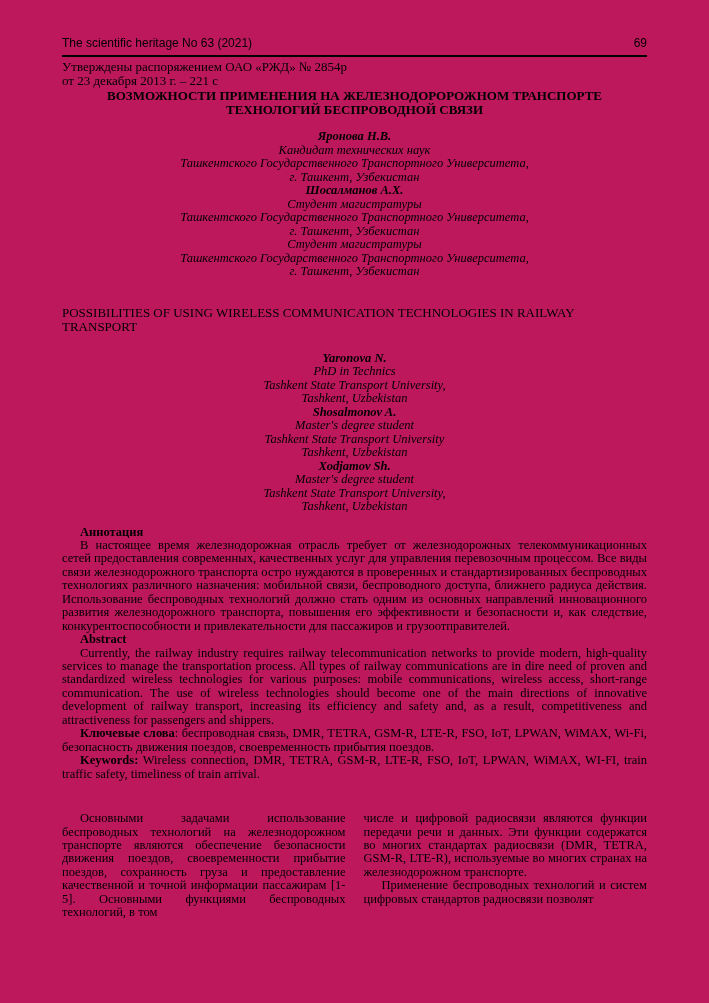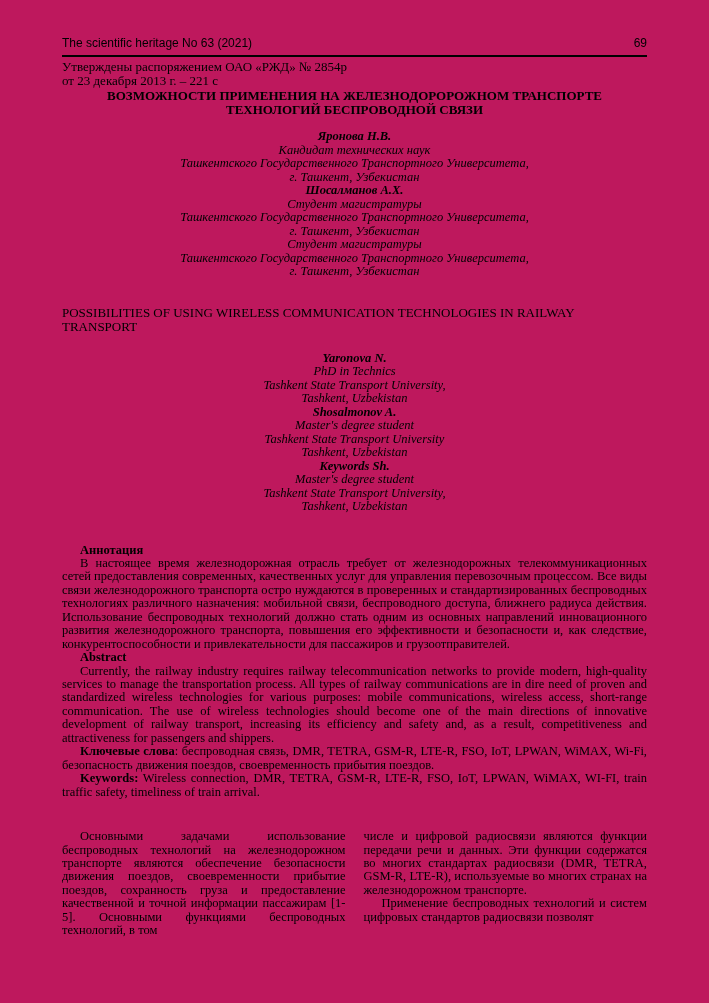--- a/index.html
+++ b/index.html
@@ -57,21 +57,21 @@
   .authors {
     margin-top: 13px;
     text-align: center;
     font-size: 12.5px;
     line-height: 13.5px;
     font-style: italic;
   }
   .authors-en { margin-top: 18px; }
   .author-name { font-weight: bold; }
   
-  .abstracts { margin-top: 30px; }
+  .abstracts { margin-top: 12px; }
   .para {
     margin: 0;
     font-size: 12.5px;
     line-height: 13.45px;
     text-align: justify;
     text-indent: 18px;
   }
   .para.noindent { text-indent: 0; }
   .bold { font-weight: bold; }
   
@@ -120,21 +120,21 @@
 
   <div class="authors authors-en">
     <div class="author-name">Yaronova N.</div>
     <div class="author-line">PhD in Technics</div>
     <div class="author-line">Tashkent State Transport University,</div>
     <div class="author-line">Tashkent, Uzbekistan</div>
     <div class="author-name">Shosalmonov A.</div>
     <div class="author-line">Master's degree student</div>
     <div class="author-line">Tashkent State Transport University</div>
     <div class="author-line">Tashkent, Uzbekistan</div>
-    <div class="author-name">Keywords Sh.</div>
+    <div class="author-name">Xodjamov Sh.</div>
     <div class="author-line">Master's degree student</div>
     <div class="author-line">Tashkent State Transport University,</div>
     <div class="author-line">Tashkent, Uzbekistan</div>
   </div>
 
   <div class="abstracts">
     <p class="para"><span class="bold">Аннотация</span></p>
     <p class="para">В настоящее время железнодорожная отрасль требует от железнодорожных телекоммуникационных сетей предоставления современных, качественных услуг для управления перевозочным процессом. Все виды связи железнодорожного транспорта остро нуждаются в проверенных и стандартизированных беспроводных технологиях различного назначения: мобильной связи, беспроводного доступа, ближнего радиуса действия. Использование беспроводных технологий должно стать одним из основных направлений инновационного развития железнодорожного транспорта, повышения его эффективности и безопасности и, как следствие, конкурентоспособности и привлекательности для пассажиров и грузоотправителей.</p>
     <p class="para"><span class="bold">Abstract</span></p>
     <p class="para">Currently, the railway industry requires railway telecommunication networks to provide modern, high-quality services to manage the transportation process. All types of railway communications are in dire need of proven and standardized wireless technologies for various purposes: mobile communications, wireless access, short-range communication. The use of wireless technologies should become one of the main directions of innovative development of railway transport, increasing its efficiency and safety and, as a result, competitiveness and attractiveness for passengers and shippers.</p>

